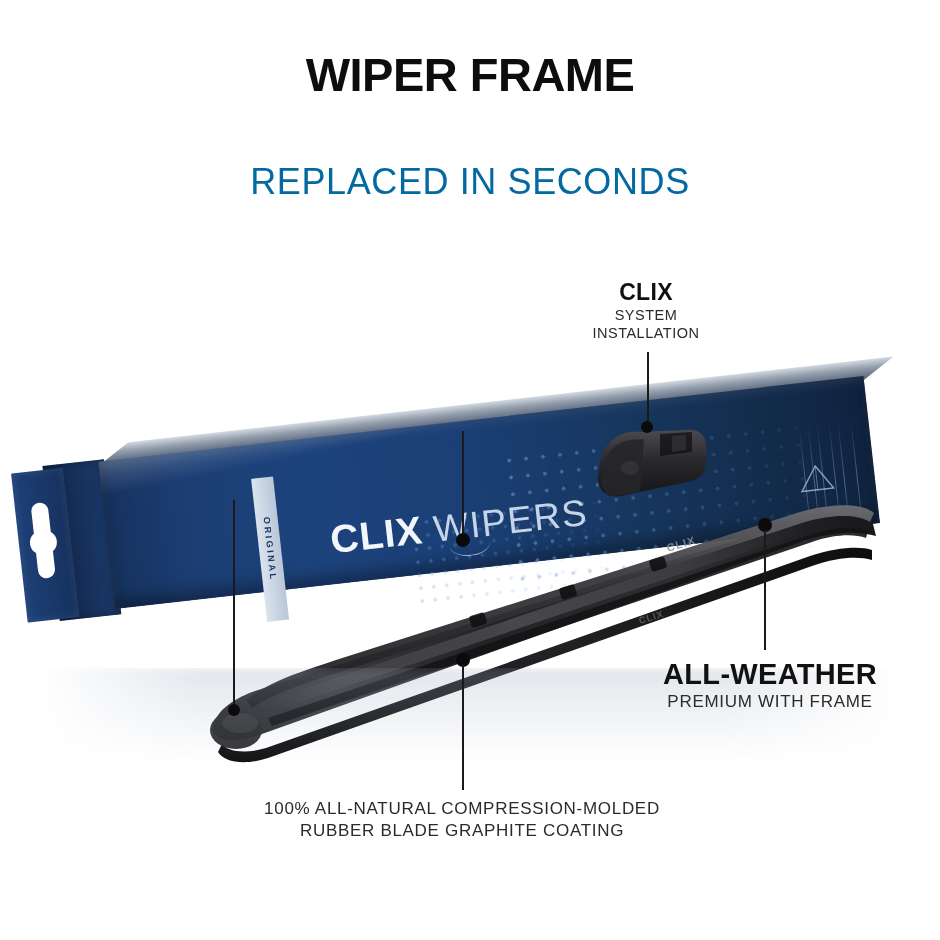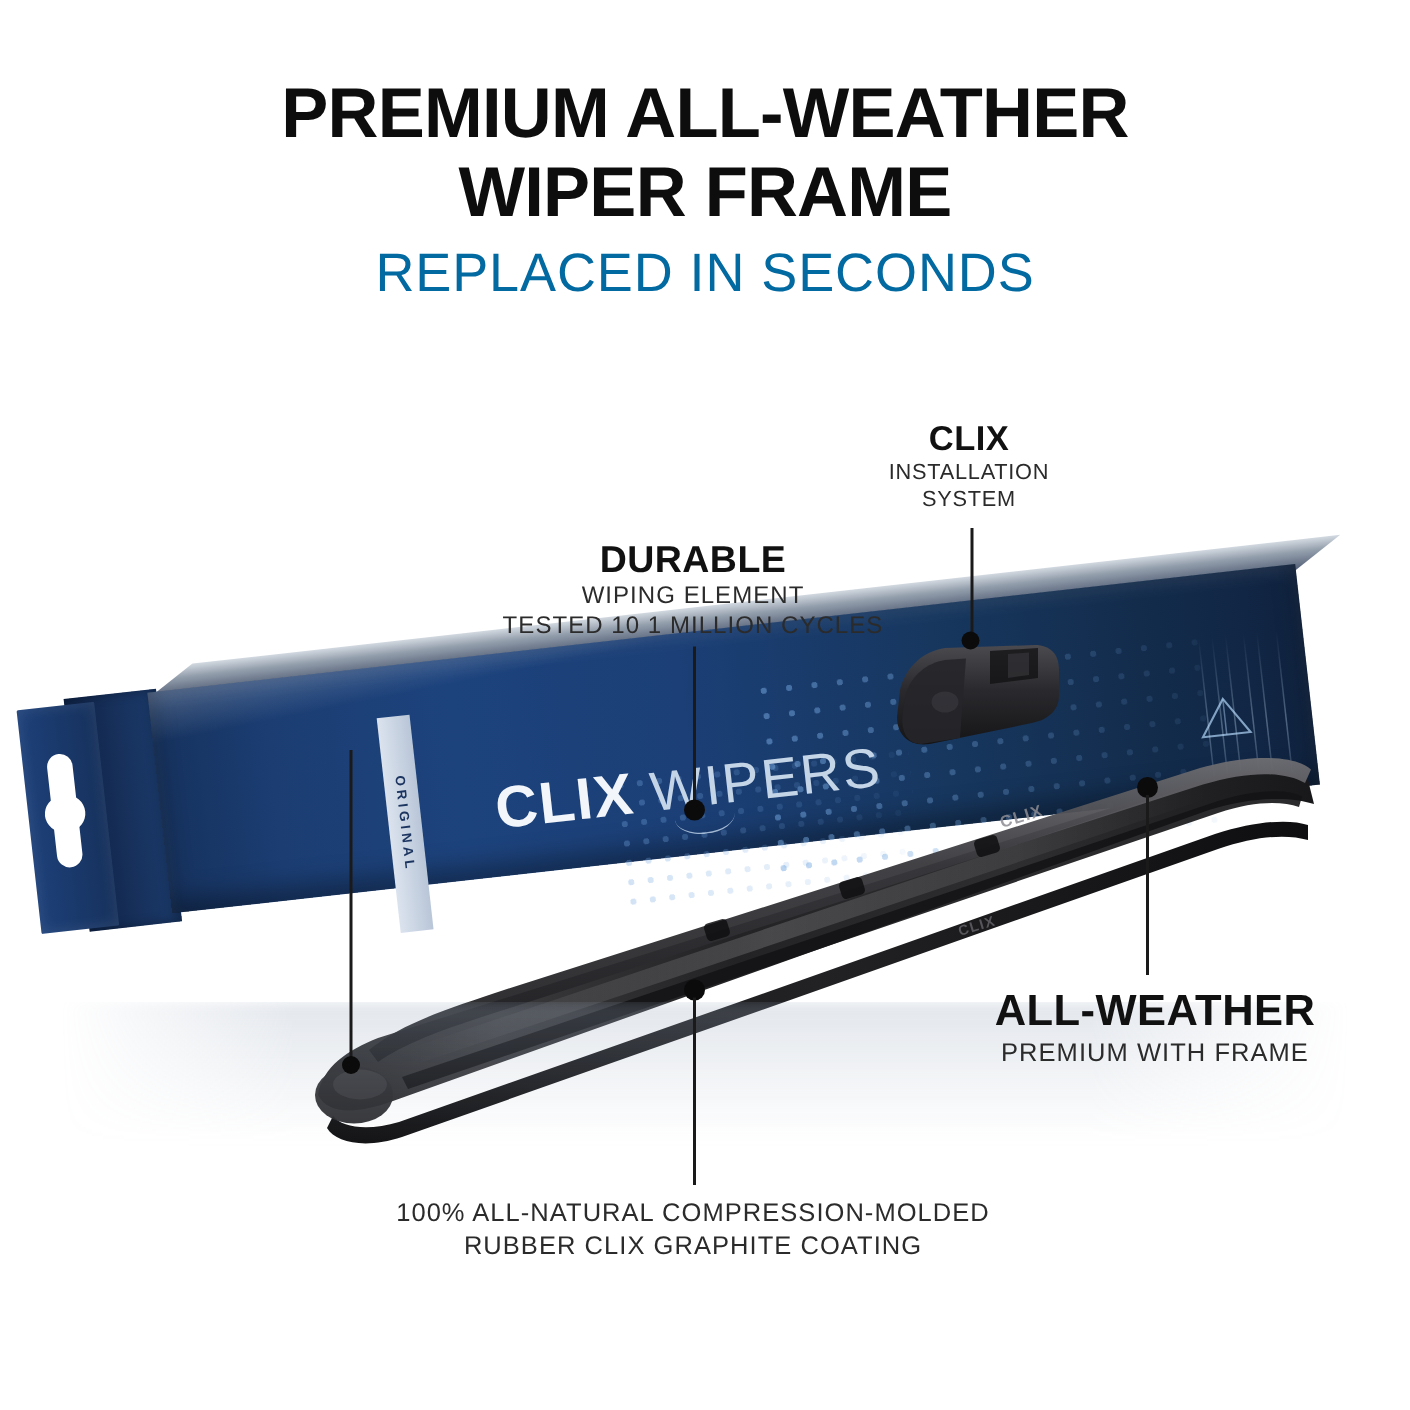--- a/index.html
+++ b/index.html
@@ -295,21 +295,20 @@
     mask-image: linear-gradient(to right, rgba(0,0,0,0), rgba(0,0,0,0.9) 18%, rgba(0,0,0,0.9) 80%, rgba(0,0,0,0));
     filter: blur(4px);
   }
 </style>
 </head>
 <body>
 
 <div id="page">
 
   <div class="headline">
-    <span class="line">PREMIUM ALL-WEATHER</span>
     <span class="line">WIPER FRAME</span>
   </div>
   <div class="subhead">REPLACED IN SECONDS</div>
 
   <div class="scene">
 
     <div class="box-wrap">
       <div class="box-top"></div>
       <div class="box-left"></div>
       <div class="hang-tab">
@@ -433,34 +432,29 @@
   <div class="dot sm" style="left:228px; top:704px;"></div>
 
   <div class="dot" style="left:758px; top:518px;"></div>
   <div class="leader" style="left:764px; top:530px; height:120px;"></div>
 
   <div class="dot" style="left:456px; top:653px;"></div>
   <div class="leader" style="left:462px; top:665px; height:125px;"></div>
 
   <div class="callout small" style="left:536px; top:278px; width:220px;">
     <span class="title">CLIX</span>
+    <span class="sub">SYSTEM</span>
     <span class="sub">INSTALLATION</span>
-    <span class="sub">SYSTEM</span>
   </div>
 
-  <div class="callout" style="left:322px; top:358px; width:280px;">
-    <span class="title">DURABLE</span>
-    <span class="sub">WIPING ELEMENT</span>
-    <span class="sub">TESTED 10 1 MILLION CYCLES</span>
-  </div>
 
 
   <div class="callout big" style="left:625px; top:657px; width:290px;">
     <span class="title">ALL-WEATHER</span>
     <span class="sub">PREMIUM WITH FRAME</span>
   </div>
 
   <div class="callout big" style="left:212px; top:798px; width:500px;">
     <span class="sub">100% ALL-NATURAL COMPRESSION-MOLDED</span>
-    <span class="sub">RUBBER CLIX GRAPHITE COATING</span>
+    <span class="sub">RUBBER BLADE GRAPHITE COATING</span>
   </div>
 
 </div>
 
 </body></html>

